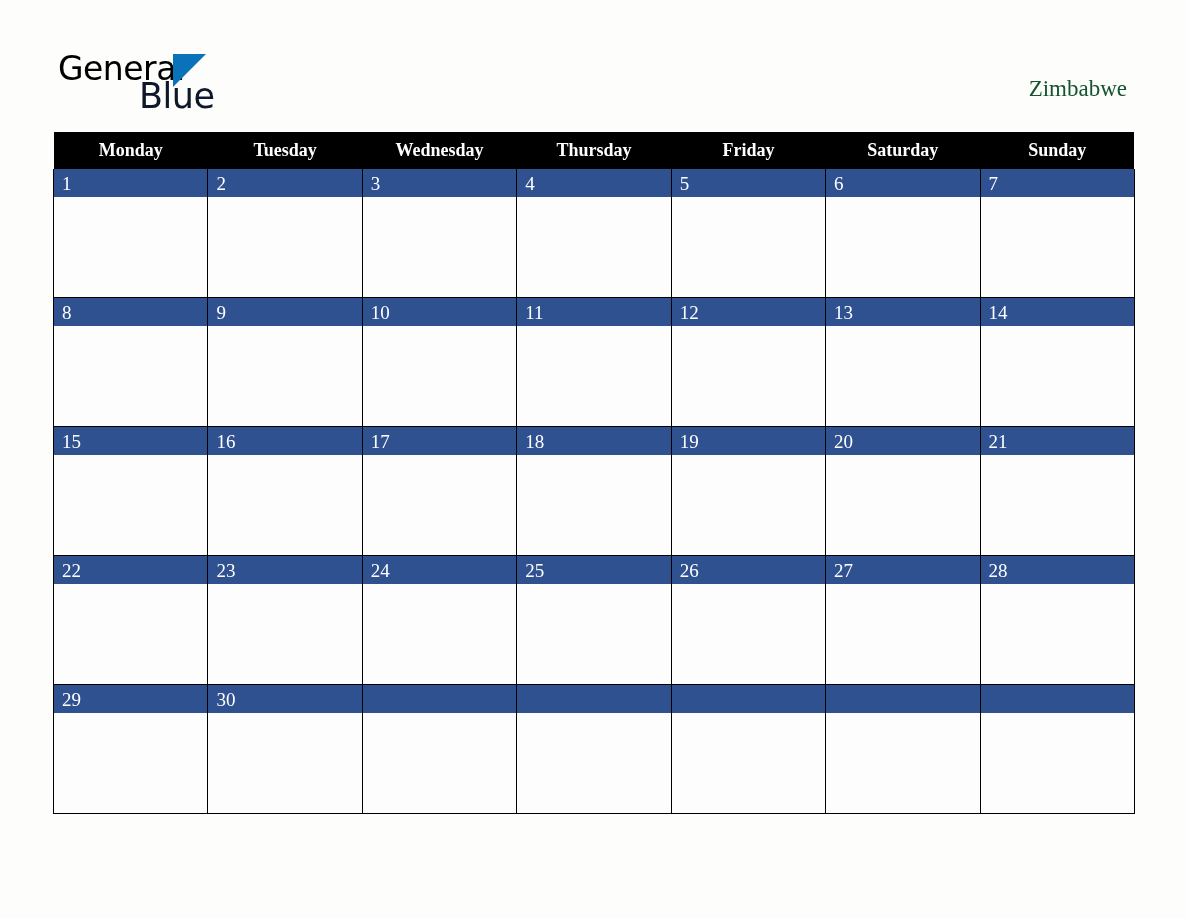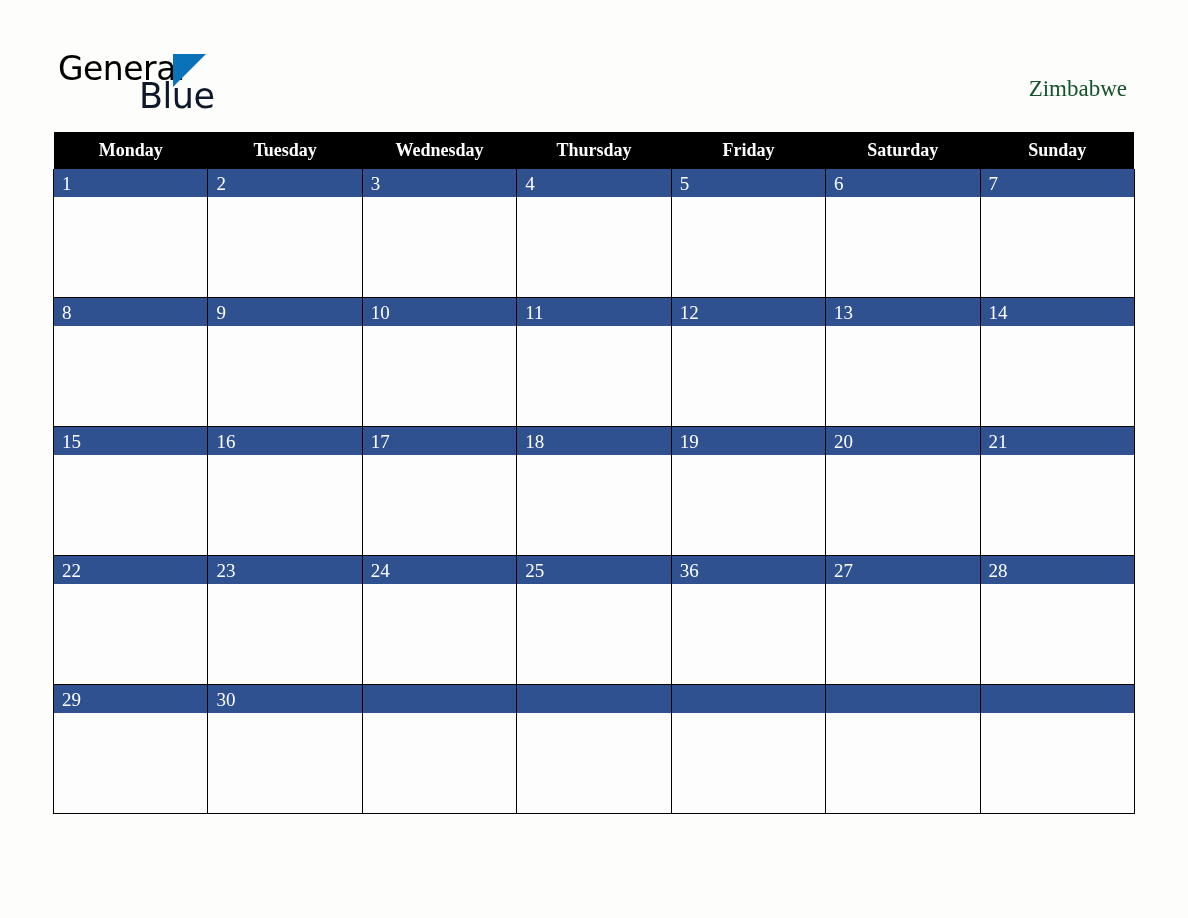--- a/index.html
+++ b/index.html
@@ -340,21 +340,21 @@
               </div>
             </td>
           <td>
               <div class="daycell">
                 <div class="dayband"><span class="daynum">25</span></div>
                 <div class="daybody"></div>
               </div>
             </td>
           <td>
               <div class="daycell">
-                <div class="dayband"><span class="daynum">36</span></div>
+                <div class="dayband"><span class="daynum">26</span></div>
                 <div class="daybody"></div>
               </div>
             </td>
           <td>
               <div class="daycell">
                 <div class="dayband"><span class="daynum">27</span></div>
                 <div class="daybody"></div>
               </div>
             </td>
           <td>

